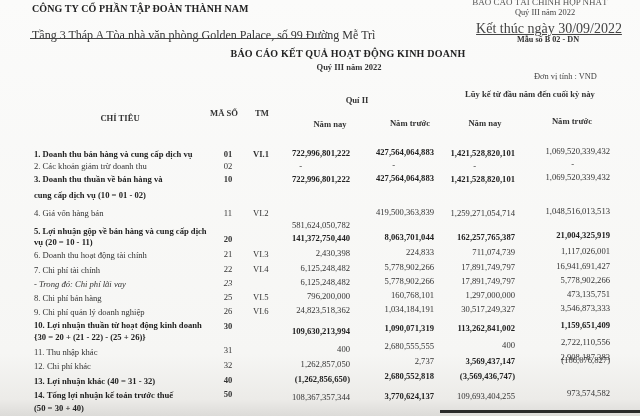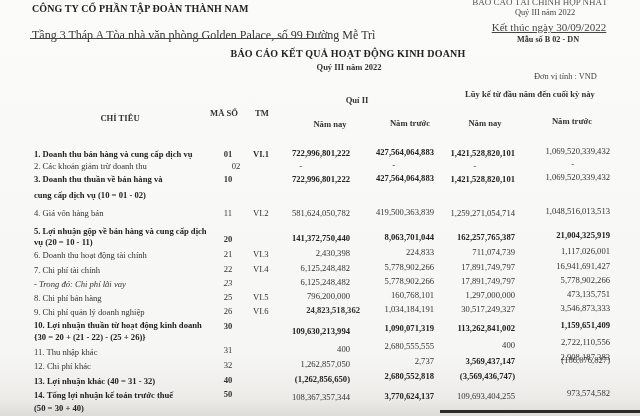--- a/index.html
+++ b/index.html
@@ -11,21 +11,21 @@
   }
   .page { position:absolute; left:0; top:0; width:640px; height:416px;
     background:linear-gradient(180deg,#fbfbfa 0%,#f6f6f4 85%,#ecebe8 96%,#dcdbd8 100%); }
   .abs { position:absolute; white-space:nowrap; }
   .company { left:32px; top:3px; font-size:10px; font-weight:bold; letter-spacing:0.1px; color:#222; }
   .addr1 { left:32px; top:13px; font-size:12px; color:#333;margin-top:15px; }
   .addr2 { left:32px; top:25px; font-size:8.6px; color:#333; }
   .hr-left { left:30px; top:38px; width:300px; height:0; border-top:1.4px solid #444; }
   .rep-title { left:540px; top:-3px; font-size:9px; color:#555; transform:translateX(-50%); }
   .rep-quarter { left:545px; top:8px; font-size:8.4px; color:#444; transform:translateX(-50%); }
-  .rep-end { left:549px; top:21px; font-size:11px; color:#444; transform:translateX(-50%); text-decoration:underline; }
+  .rep-end { left:549px; top:21px; font-size:14px; color:#444; transform:translateX(-50%); text-decoration:underline; }
   .form-no { left:548px; top:35px; font-size:8.2px; font-weight:bold; color:#333; transform:translateX(-50%); }
   .doc-title { left:348px; top:48px; font-size:10px; font-weight:bold; color:#222; transform:translateX(-50%); letter-spacing:0.2px; }
   .doc-sub { left:349px; top:62px; font-size:8.5px; font-weight:bold; color:#333; transform:translateX(-50%); }
   .unit { left:534px; top:72px; font-size:8.4px; color:#444; }
   .hdr { font-size:8.6px; font-weight:bold; color:#333; transform:translateX(-50%); }
   .num { font-size:8.6px; color:#333; text-align:right; }
   .lbl { font-size:8.6px; color:#333; }
   .b { font-weight:bold; color:#222; }
   .i { font-style:italic; }
   .code { font-size:8.6px; color:#333; transform:translateX(-50%); }
@@ -62,38 +62,38 @@
 
   <div class="abs lbl b" style="left:34px;top:149px;">1. Doanh thu bán hàng và cung cấp dịch vụ</div>
   <div class="abs code b" style="left:228px;top:149px;">01</div>
   <div class="abs note b" style="left:253px;top:149px;">VI.1</div>
   <div class="abs num b" style="right:290px;top:148px;">722,996,801,222</div>
   <div class="abs num b" style="right:206px;top:147px;">427,564,064,883</div>
   <div class="abs num b" style="right:125px;top:148px;">1,421,528,820,101</div>
   <div class="abs num" style="right:30px;top:146px;">1,069,520,339,432</div>
 
   <div class="abs lbl" style="left:34px;top:161px;">2. Các khoản giảm trừ doanh thu</div>
-  <div class="abs code" style="left:228px;top:161px;margin-left:8px;">02</div>
+  <div class="abs code" style="left:228px;top:161px;">02</div>
   <div class="abs num" style="right:338px;top:161px;">-</div>
   <div class="abs num" style="right:245px;top:160px;">-</div>
   <div class="abs num" style="right:164px;top:161px;">-</div>
   <div class="abs num" style="right:66px;top:159px;">-</div>
 
   <div class="abs lbl b" style="left:34px;top:174px;">3. Doanh thu thuần về bán hàng và</div>
   <div class="abs lbl b" style="left:34px;top:190px;">cung cấp dịch vụ (10 = 01 - 02)</div>
   <div class="abs code b" style="left:228px;top:174px;">10</div>
   <div class="abs num b" style="right:290px;top:174px;">722,996,801,222</div>
   <div class="abs num b" style="right:206px;top:173px;">427,564,064,883</div>
   <div class="abs num b" style="right:125px;top:174px;">1,421,528,820,101</div>
   <div class="abs num" style="right:30px;top:172px;">1,069,520,339,432</div>
 
   <div class="abs lbl" style="left:34px;top:208px;">4. Giá vốn hàng bán</div>
   <div class="abs code" style="left:228px;top:208px;">11</div>
   <div class="abs note" style="left:253px;top:208px;">VI.2</div>
-  <div class="abs num" style="right:290px;top:208px;">581,624,050,782</div>
+  <div class="abs num" style="right:290px;top:220px;">581,624,050,782</div>
   <div class="abs num" style="right:206px;top:207px;">419,500,363,839</div>
   <div class="abs num" style="right:125px;top:208px;">1,259,271,054,714</div>
   <div class="abs num" style="right:30px;top:206px;">1,048,516,013,513</div>
 
   <div class="abs lbl b" style="left:34px;top:226px;">5. Lợi nhuận gộp về bán hàng và cung cấp dịch</div>
   <div class="abs lbl b" style="left:34px;top:237px;">vụ (20 = 10 - 11)</div>
   <div class="abs code b" style="left:228px;top:234px;">20</div>
   <div class="abs num b" style="right:290px;top:233px;">141,372,750,440</div>
   <div class="abs num b" style="right:206px;top:232px;">8,063,701,044</div>
   <div class="abs num b" style="right:125px;top:232px;">162,257,765,387</div>
@@ -126,21 +126,21 @@
   <div class="abs code" style="left:228px;top:292px;">25</div>
   <div class="abs note" style="left:253px;top:292px;">VI.5</div>
   <div class="abs num" style="right:290px;top:291px;">796,200,000</div>
   <div class="abs num" style="right:206px;top:290px;">160,768,101</div>
   <div class="abs num" style="right:125px;top:290px;">1,297,000,000</div>
   <div class="abs num" style="right:30px;top:289px;">473,135,751</div>
 
   <div class="abs lbl" style="left:34px;top:307px;">9. Chi phí quản lý doanh nghiệp</div>
   <div class="abs code" style="left:228px;top:306px;">26</div>
   <div class="abs note" style="left:253px;top:306px;">VI.6</div>
-  <div class="abs num" style="right:280px;top:305px;font-weight:bold;">24,823,518,362</div>
+  <div class="abs num" style="right:290px;top:305px;">24,823,518,362</div>
   <div class="abs num" style="right:206px;top:304px;">1,034,184,191</div>
   <div class="abs num" style="right:125px;top:304px;">30,517,249,327</div>
   <div class="abs num" style="right:30px;top:303px;">3,546,873,333</div>
 
   <div class="abs lbl b" style="left:34px;top:320px;">10. Lợi nhuận thuần từ hoạt động kinh doanh</div>
   <div class="abs lbl b" style="left:34px;top:332px;">{30 = 20 + (21 - 22) - (25 + 26)}</div>
   <div class="abs code b" style="left:228px;top:321px;">30</div>
   <div class="abs num b" style="right:290px;top:326px;">109,630,213,994</div>
   <div class="abs num b" style="right:206px;top:323px;">1,090,071,319</div>
   <div class="abs num b" style="right:125px;top:323px;">113,262,841,002</div>

